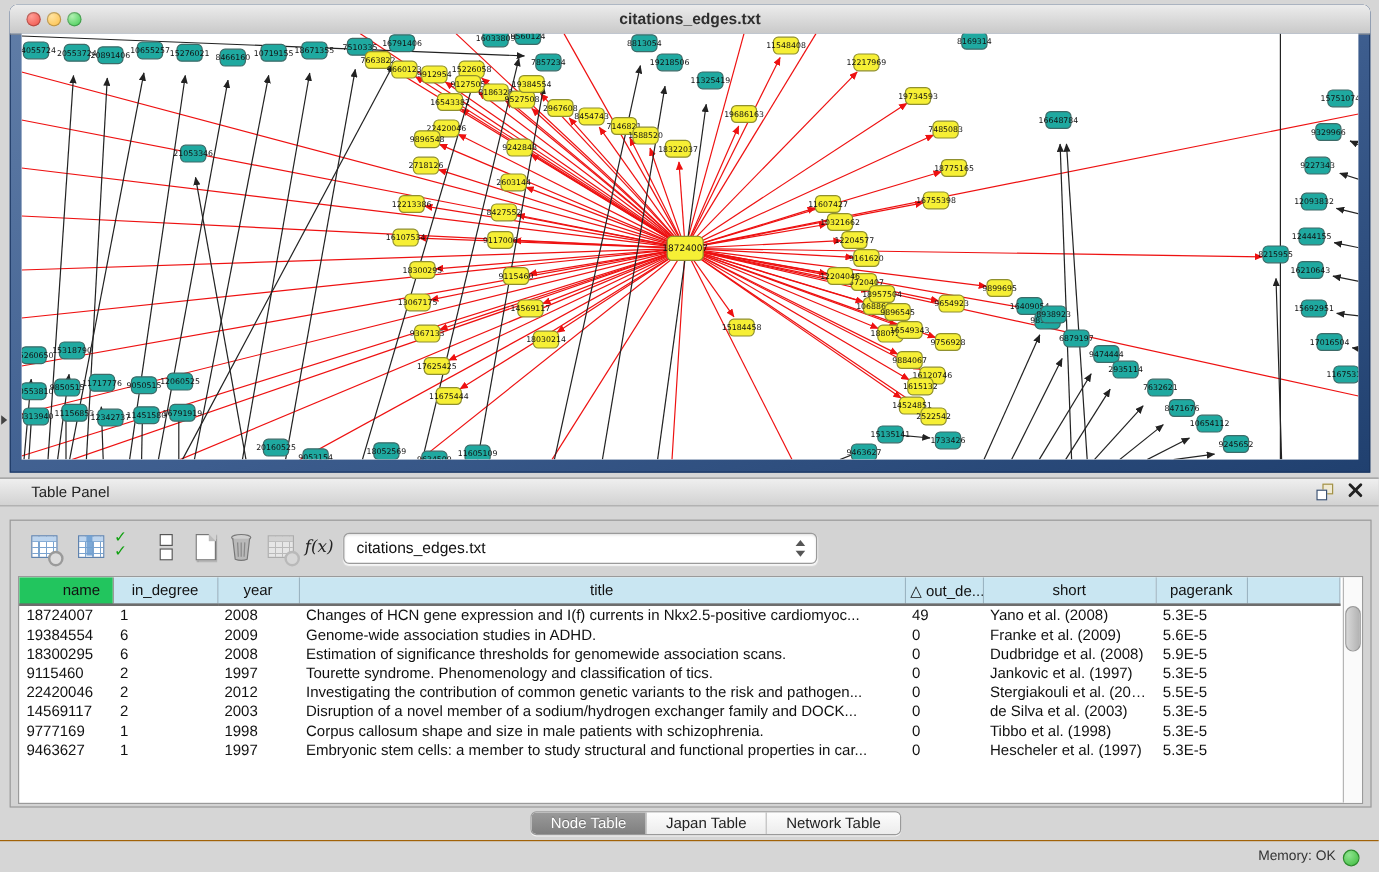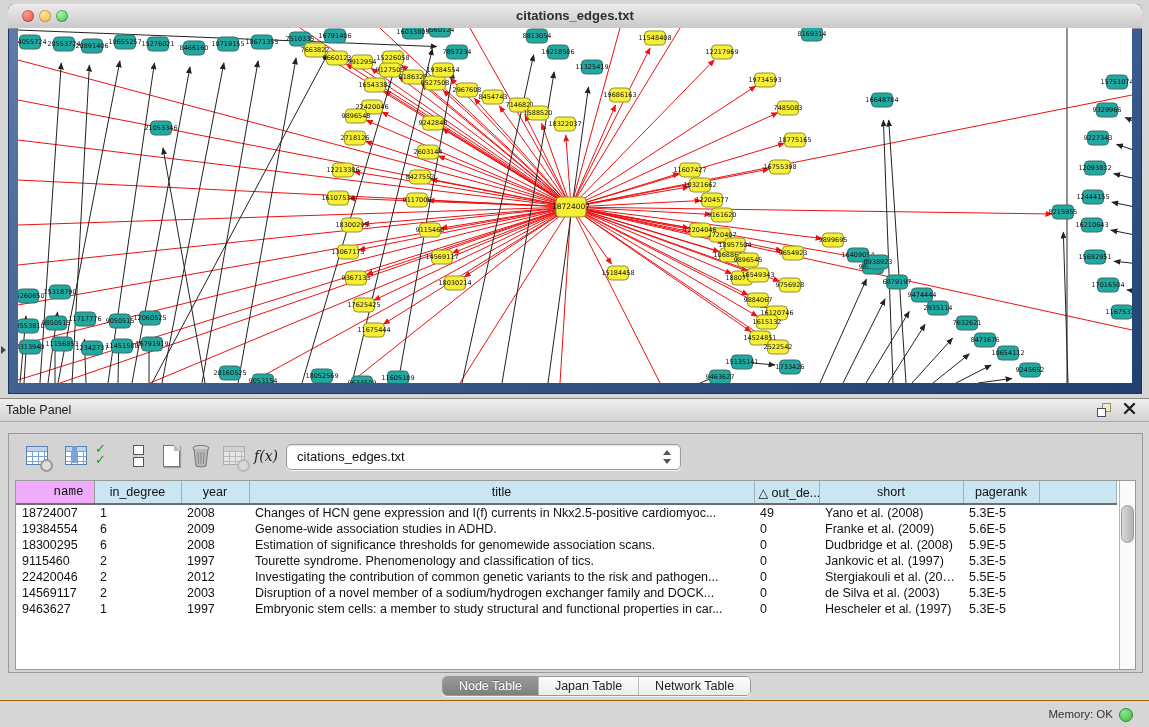--- a/index.html
+++ b/index.html
@@ -37,21 +37,21 @@
   
   .table-panel{
     position:absolute;left:0;top:398px;width:1149px;height:329px;
     background:#d6d6d6;border-top:1px solid #888;
   }
   .panel-titlebar{
     position:absolute;left:0;top:0;right:0;height:22px;
     background:linear-gradient(#efefef,#d2d2d2);
     border-bottom:1px solid #aaa;
   }
-  .panel-title{position:absolute;left:6px;top:4px;font-size:12.5px;color:#222;}
+  .panel-title{position:absolute;left:26px;top:4px;font-size:12.5px;color:#222;}
   .float-icon{position:absolute;right:38px;top:4px;width:14px;height:14px;}
   .float-icon .sq-back{position:absolute;right:0;top:0;width:7px;height:7px;border:1.4px solid #a29148;background:#efe9d2;}
   .float-icon .sq-front{position:absolute;left:0;bottom:0;width:7px;height:7px;border:1.4px solid #3a5070;background:#fff;}
   .close-icon{position:absolute;right:12px;top:3px;width:14px;height:14px;}
   
   .tt-container{
     position:absolute;left:8px;top:34px;width:1133px;height:238px;
     background:#d3d3d3;border:1px solid #9a9a9a;
   }
   .toolbar{position:absolute;left:0;top:0;right:0;height:44px;}
@@ -86,21 +86,21 @@
   .table-area{
     position:absolute;left:6px;right:6px;top:46px;bottom:2px;background:#fff;
     border:1px solid #9a9a9a;overflow:hidden;
   }
   table.data{border-collapse:collapse;table-layout:fixed;width:1100px;font-size:12.5px;color:#111;}
   table.data th{
     height:22px;background:#c9e6f2;border:1px solid #9ab4c2;border-top:none;
     font-weight:normal;font-size:12.5px;text-align:center;overflow:hidden;white-space:nowrap;
     border-bottom:2px solid #6d6d6d;padding:0 4px;
   }
-  table.data th.first{background:#f0abfc;border-left:none;text-align:right;padding-right:10px;border-right:1px solid #9a9a9a;font-family:Liberation Mono, monospace;}
+  table.data th.first{background:#22c55e;border-left:none;text-align:right;padding-right:10px;border-right:1px solid #9a9a9a;}
   table.data td{
     height:16px;padding:0 6px;border:none;overflow:hidden;white-space:nowrap;text-overflow:ellipsis;
   }
   .vscroll{
     position:absolute;top:0;bottom:0;right:0;width:15px;background:#fafafa;border-left:1px solid #b5b5b5;
   }
   .vthumb{position:absolute;left:1px;right:1px;top:24px;height:36px;border-radius:7px;
     background:linear-gradient(to right,#d8d8d8,#b2b2b2);border:1px solid #999;}
   
   .tabbar{position:absolute;left:0;right:0;top:277px;height:22px;text-align:center;padding-left:44px;}
@@ -647,20 +647,30 @@
               <td>14569117</td>
               <td>2</td>
               <td>2003</td>
               <td>Disruption of a novel member of a sodium/hydrogen exchanger family and DOCK...</td>
               <td>0</td>
               <td>de Silva et al. (2003)</td>
               <td>5.3E-5</td>
               <td></td>
             </tr>
             <tr>
+              <td>9777169</td>
+              <td>1</td>
+              <td>1998</td>
+              <td>Corpus callosum shape and size in male patients with schizophrenia.</td>
+              <td>0</td>
+              <td>Tibbo et al. (1998)</td>
+              <td>5.3E-5</td>
+              <td></td>
+            </tr>
+            <tr>
               <td>9463627</td>
               <td>1</td>
               <td>1997</td>
               <td>Embryonic stem cells: a member to study structural and functional properties in car...</td>
               <td>0</td>
               <td>Hescheler et al. (1997)</td>
               <td>5.3E-5</td>
               <td></td>
             </tr>
           </tbody>

